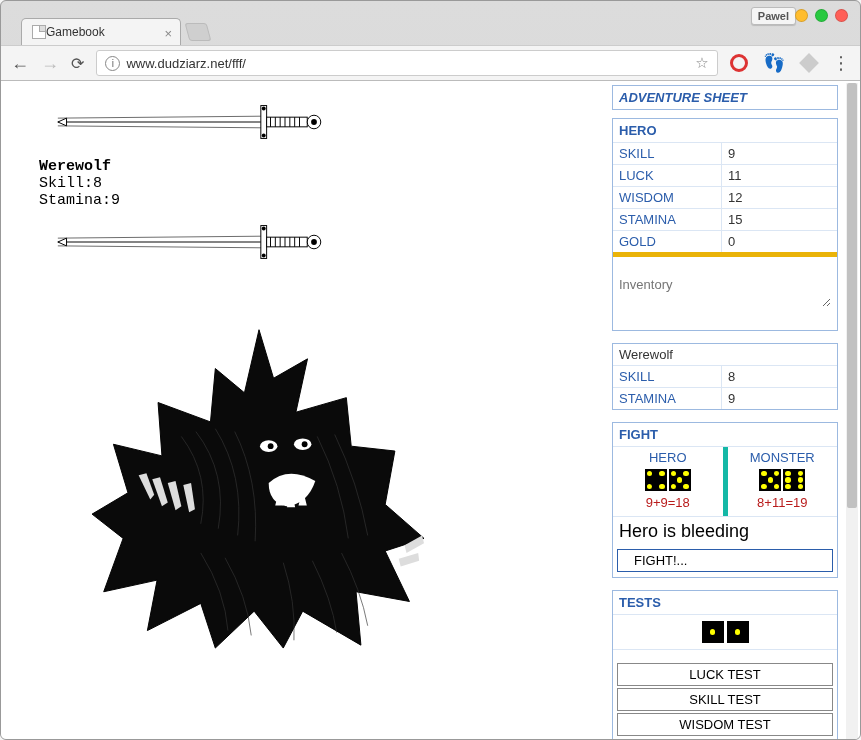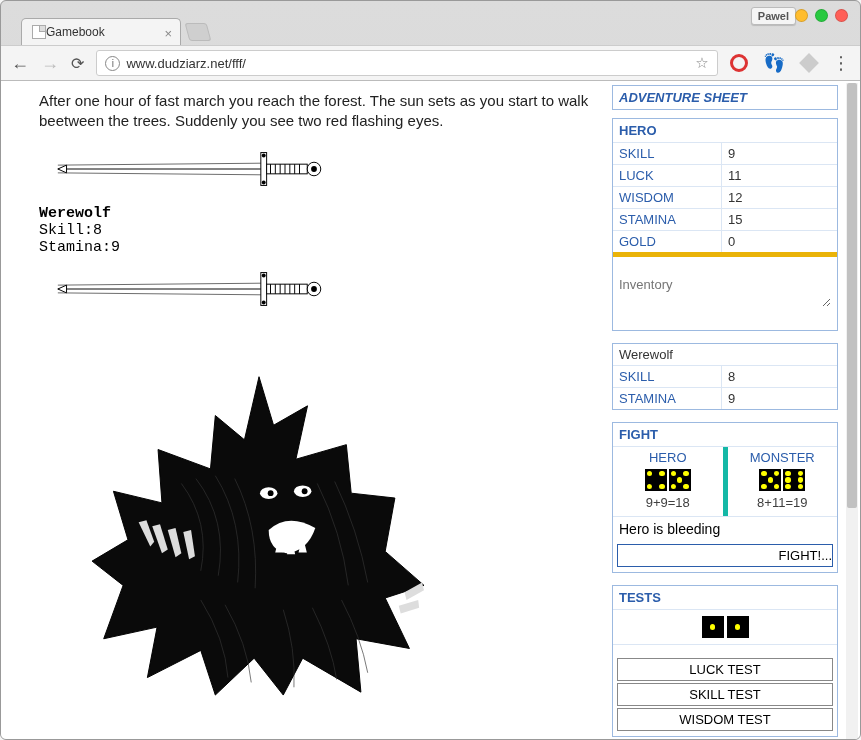--- a/index.html
+++ b/index.html
@@ -57,23 +57,23 @@
 .inventory-row { border-top: 5px solid #eab308; padding: 20px 6px; }
 .inventory-box { width: 100%; min-height: 22px; border: none; resize: both; font-family: inherit; font-size: 13px; color: #666; padding:0;}
 .fight-grid { display: flex; border-top: 1px solid #dbe6f4; }
 .fight-col { flex: 1; text-align: center; padding: 3px 0; }
 .fight-col + .fight-col { border-left: 5px solid #14b8a6; }
 .fight-col-head { color: #2b5dab; font-size: 13px; margin-bottom:2px;}
 .dice-row { display: flex; justify-content: center; gap: 2px; padding: 2px 0;}
 .die { width: 22px; height: 22px; background: #000; display: grid; grid-template: repeat(3, 1fr) / repeat(3, 1fr); padding: 2px; gap: 1px; }
 .pip { background: #ff0; border-radius: 50%; width:100%; height:100%;}
 .nop { }
-.fight-sum { font-size: 13px; color: #404040; padding: 2px 0 3px; }
-.status-row { border-top: 1px solid #dbe6f4; padding: 4px 6px; font-size: 14px; }
-.action-btn { display: block; width: calc(100% - 8px); margin: 3px auto 5px; border: 1px solid #2b5dab; background: #fff; padding: 3px 0; font-size: 13px; text-align: right; cursor: pointer; font-family:inherit;}
+.fight-sum { font-size: 13px; color: #b91c1c; padding: 2px 0 3px; }
+.status-row { border-top: 1px solid #dbe6f4; padding: 4px 6px; font-size: 18px; }
+.action-btn { display: block; width: calc(100% - 8px); margin: 3px auto 5px; border: 1px solid #2b5dab; background: #fff; padding: 3px 16px; font-size: 13px; text-align: left; cursor: pointer; font-family:inherit;}
 .tests-dice { padding: 6px 0; display:flex; justify-content:center; gap:3px; border-top: 1px solid #dbe6f4;}
 .plain-btn { display: block; width: calc(100% - 8px); margin: 2px auto; border: 1px solid #888; background: #fff; padding: 3px 12px; font-size: 13px; text-align: center; cursor: pointer; font-family:inherit;}
 .spacer-top { height: 12px; border-top:1px solid #dbe6f4;}
 </style>
 </head>
 <body>
 
 <div class="chrome-window">
   <div class="chrome-topbar">
     <div class="user-badge">Pawel</div>
@@ -103,21 +103,20 @@
     <div class="toolbar-icons">
       <div class="opera-icon"></div>
       <span class="gnome-foot">👣</span>
       <div class="dropbox-icon"></div>
       <span class="menu-dots">⋮</span>
     </div>
   </div>
 
   <div class="page">
     <div class="left-col">
-      <p class="story">After one hour of fast march you reach the forest. The sun sets as you start to walk beetween the trees. Suddenly you see two red flashing eyes.</p>
 
       <div class="sword">
         <svg viewBox="0 0 300 50">
             <line x1="5" y1="25" x2="215" y2="25" stroke="#000" stroke-width="1"></line>
             <line x1="5" y1="21" x2="215" y2="19" stroke="#000" stroke-width="0.6"></line>
             <line x1="5" y1="29" x2="215" y2="31" stroke="#000" stroke-width="0.6"></line>
             <path d="M5 25 L14 21 L14 29 Z" fill="#fff" stroke="#000"></path>
             <rect x="215" y="8" width="6" height="34" fill="#fff" stroke="#000"></rect>
             <rect x="221" y="20" width="42" height="10" fill="#fff" stroke="#000"></rect>
             <line x1="225" y1="20" x2="225" y2="30" stroke="#000"></line>

